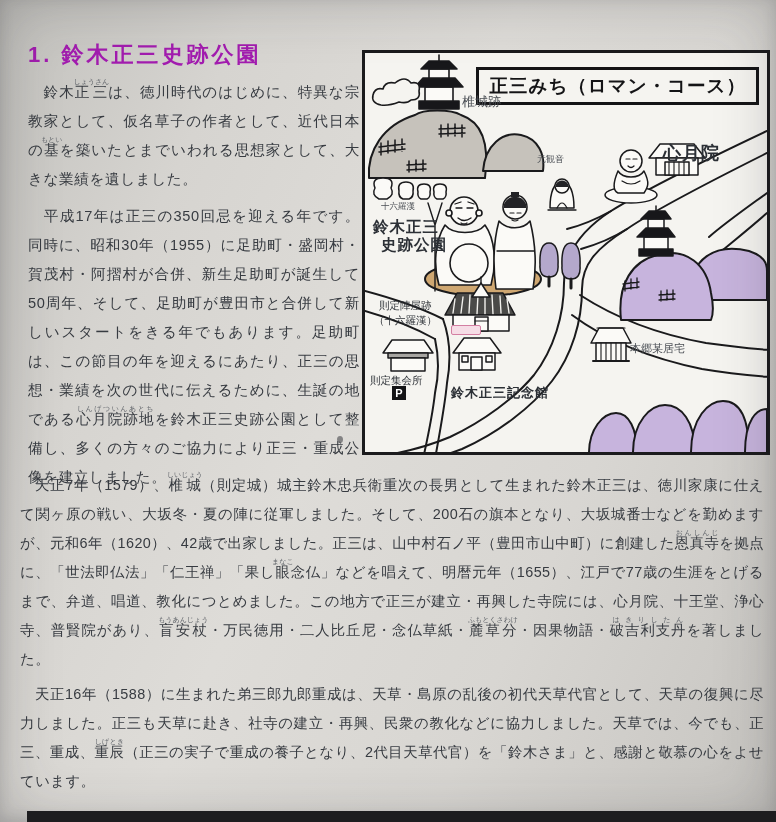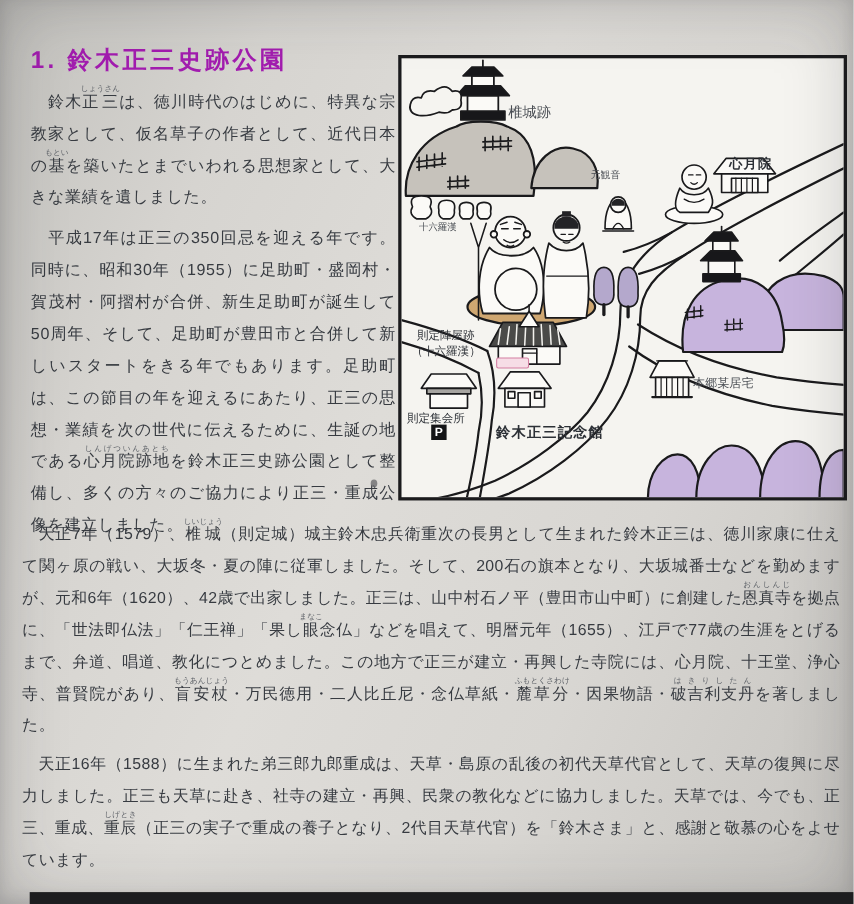--- a/index.html
+++ b/index.html
@@ -28,21 +28,21 @@
     background:#f5f4f0;border:3px solid #1b1b1d;box-sizing:border-box;overflow:hidden;}
   .map svg{position:absolute;left:0;top:0;width:402px;height:399px;}
   .map-title{position:absolute;right:8px;top:14px;border:3px solid #141416;background:#f5f4f0;
     padding:3px 10px 4px 10px;font-size:18.5px;font-weight:bold;letter-spacing:1px;color:#141416;white-space:nowrap;}
   .mlabel{position:absolute;white-space:nowrap;color:#2c3036;}
   .lab-castle{left:97px;top:40px;font-size:13px;color:#4a4e54;}
   .lab-rakan{left:16px;top:148px;font-size:8.5px;color:#4a4e54;}
   .lab-park{left:8px;top:165px;font-size:15.5px;font-weight:bold;line-height:18px;letter-spacing:1px;}
   .lab-park .l2{margin-left:8px;}
   .lab-kannon{left:172px;top:100px;font-size:9px;color:#4a4e54;}
-  .lab-shingetsu{left:298px;top:88px;font-size:12px;font-weight:bold;letter-spacing:1px;text-align:right;}
+  .lab-shingetsu{left:298px;top:88px;font-size:18px;font-weight:bold;letter-spacing:1px;text-align:right;}
   .lab-jinya{left:14px;top:245px;font-size:10.5px;line-height:15px;}
   .lab-jinya .l2{margin-left:-5px;}
   .lab-shukai{left:5px;top:321px;font-size:10.5px;}
   .lab-kinen{left:86px;top:331px;font-size:13px;font-weight:bold;letter-spacing:1px;}
   .lab-hongo{left:265px;top:288px;font-size:11px;color:#4a4e54;}
   .psign{position:absolute;left:27px;top:333px;width:14px;height:14px;background:#141416;
     color:#fff;font-size:11px;font-weight:bold;text-align:center;line-height:14px;}
   .busstop{position:absolute;left:86px;top:272px;width:30px;height:10px;border:1.5px solid #d37fa2;
     background:#f6dde6;border-radius:2px;box-sizing:border-box;}
 </style>
@@ -202,22 +202,27 @@
       <rect x="231" y="290" width="30" height="18" fill="#fbfaf7"></rect>
       <path d="M236,290 l0,18 M241,290 l0,18 M246,290 l0,18 M251,290 l0,18 M256,290 l0,18" stroke-width="1.1"></path>
       <path d="M228,308 L264,308" stroke-width="2"></path>
     </g>
 
     <g stroke-width="1.6">
       <path d="M16,52 q-10,-2 -8,-10 q2,-8 10,-6 q2,-8 12,-6 q10,-8 16,0 q10,-2 8,8 q2,9 -8,9 q-4,4 -12,2 q-10,4 -18,3 z" fill="#f5f4f0"></path>
     </g>
   </svg>
 
+  <div class="map-title">正三みち（ロマン・コース）</div>
   <div class="mlabel lab-castle">椎城跡</div>
   <div class="mlabel lab-rakan">十六羅漢</div>
+  <div class="mlabel lab-park">
+    <div>鈴木正三</div>
+    <div class="l2">史跡公園</div>
+  </div>
   <div class="mlabel lab-kannon">元観音</div>
   <div class="mlabel lab-shingetsu">心月院</div>
   <div class="mlabel lab-jinya">
     <div>則定陣屋跡</div>
     <div class="l2">（十六羅漢）</div>
   </div>
   <div class="mlabel lab-shukai">則定集会所</div>
   <div class="mlabel lab-kinen">鈴木正三記念館</div>
   <div class="mlabel lab-hongo">本郷某居宅</div>
   <div class="psign">P</div>

